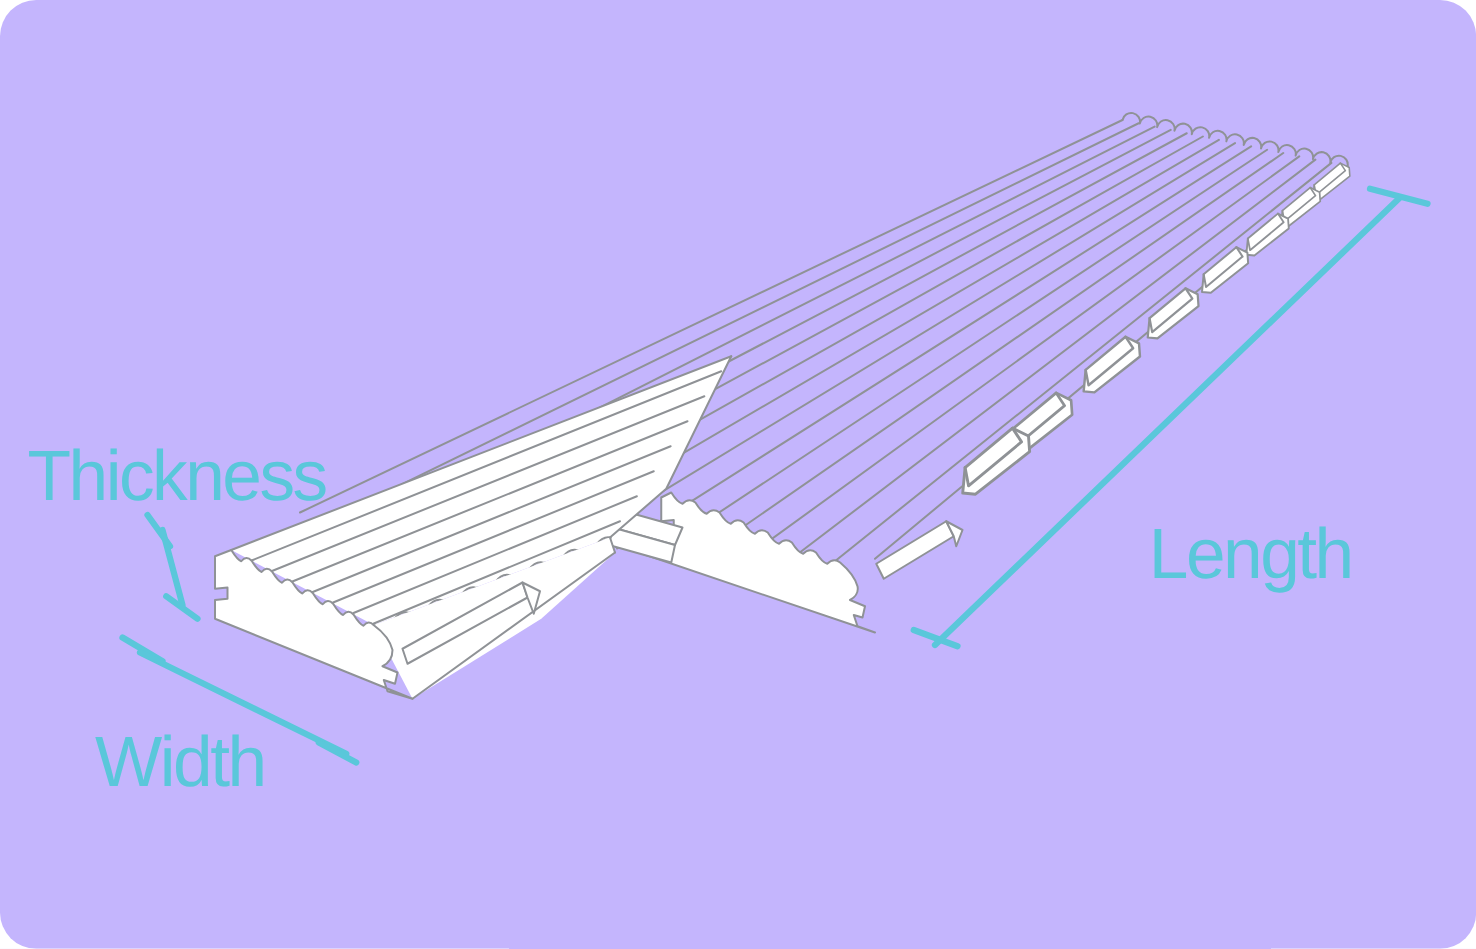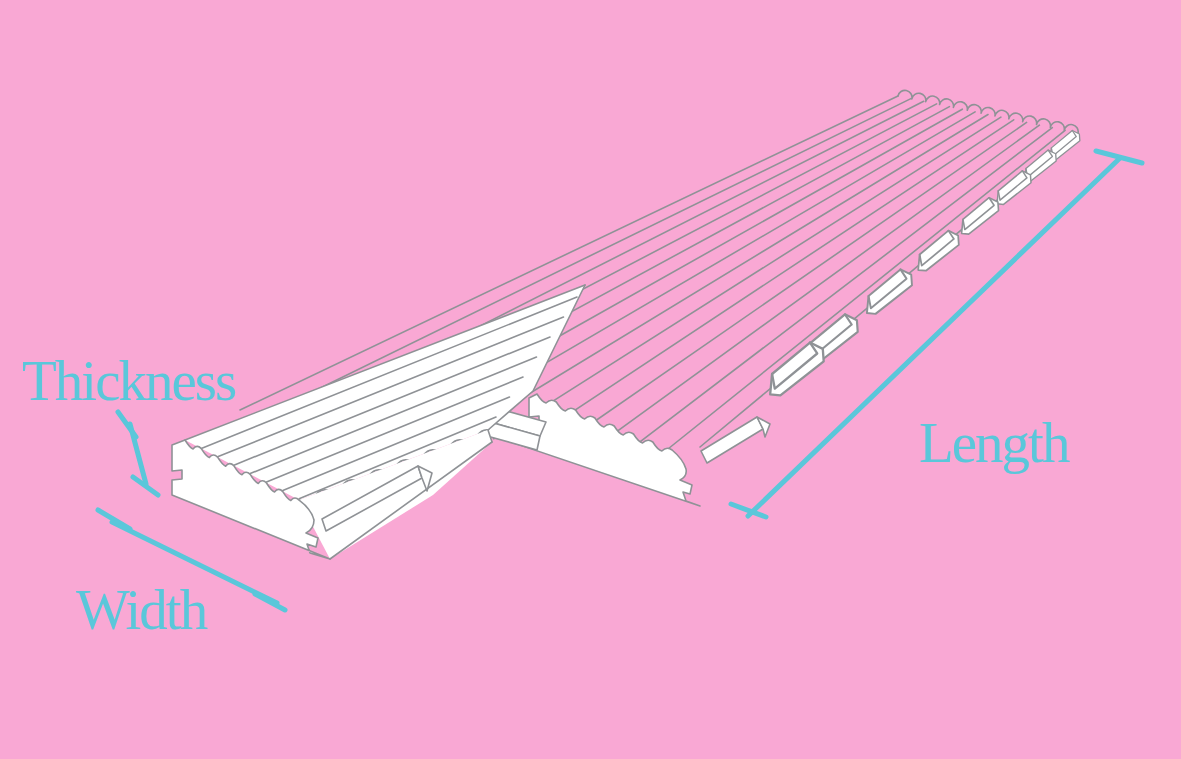--- a/index.html
+++ b/index.html
@@ -1,17 +1,17 @@
 <!DOCTYPE html>
 <html><head>
 <meta charset="utf-8">
 <style>
   html,body{margin:0;padding:0;background:#ffffff;}
-  .stage{position:relative;width:1181px;height:759px;background:#f9a8d4;overflow:hidden;
-         font-family:Liberation Serif, serif;}
+  .stage{position:relative;width:1181px;height:759px;background:#c4b5fd;overflow:hidden;
+         font-family:Liberation Sans, sans-serif;border-radius:29px;}
   svg{display:block;}
   .ln{stroke:#8f9296;stroke-width:1.6;fill:none;stroke-linecap:round;stroke-linejoin:round;}
   .lnf{stroke:#8f9296;stroke-width:1.6;fill:#ffffff;stroke-linecap:round;stroke-linejoin:round;}
   .fill{fill:#ffffff;stroke:none;}
   .dim{stroke:#5ac7da;stroke-width:5;fill:none;stroke-linecap:round;}
   .lbl{fill:#5ac7da;font-size:57px;letter-spacing:-2px;font-weight:400;}
 </style>
 </head>
 <body>
 

